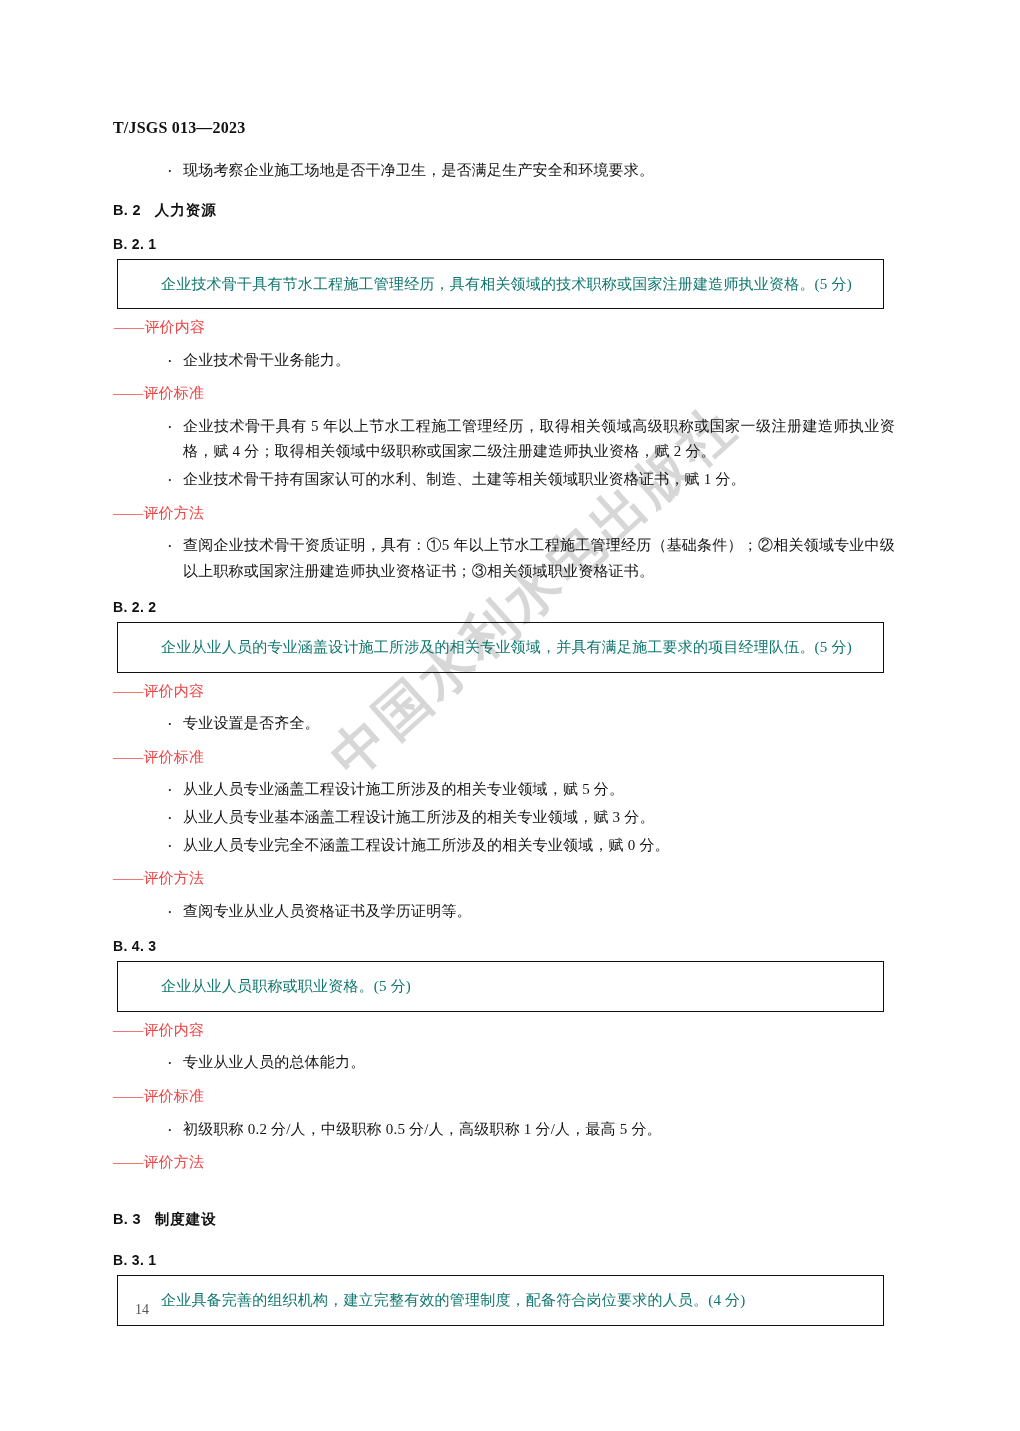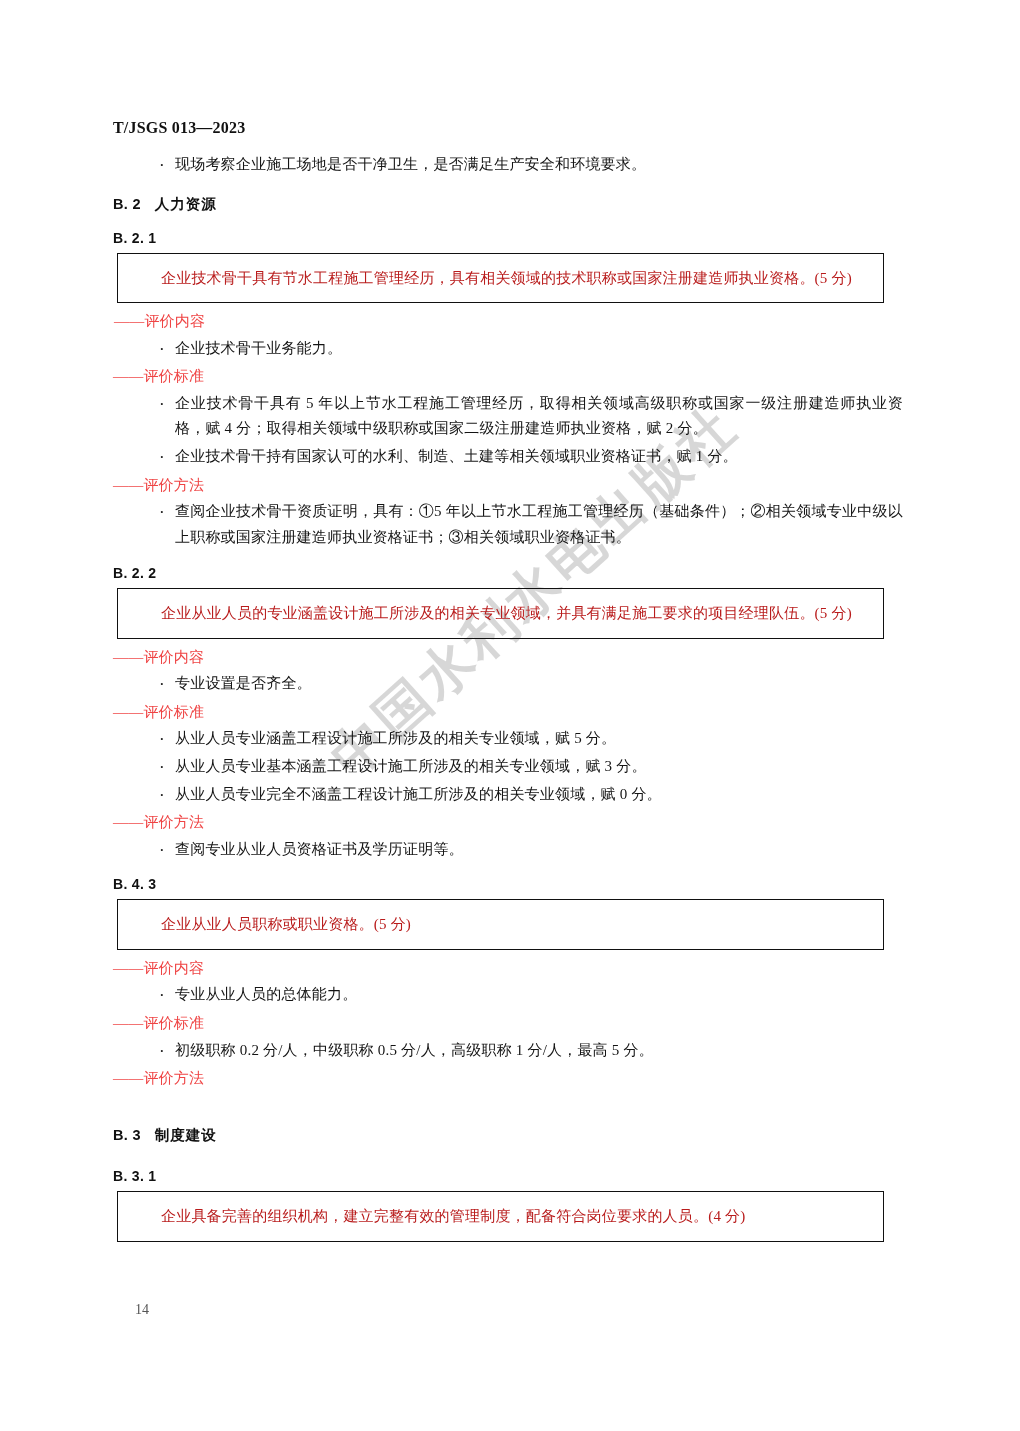--- a/index.html
+++ b/index.html
@@ -100,40 +100,40 @@
   
   .req-box {
     border: 1px solid #111;
     box-sizing: border-box;
     width: 767px;
     padding: 11px 14px 11px 13px;
     margin: 0 0 6px 4px;
     font-size: 15px;
     line-height: 1.78;
     letter-spacing: 0.2px;
-    color: #b91c1c;
+    color: #0f766e;
     background: transparent;
   }
   .req-box p { margin: 0; text-indent: 2em; }
   
   .dash-label {
     font-size: 15px;
     line-height: 1.62;
     margin: 3px 0 0 0;
     letter-spacing: 0.2px;
     color: #ef4444;
     white-space: nowrap;
   }
   .dash-label .dash {
     letter-spacing: -2px;
     margin-right: 1px;
   }
   ul.bullets {
     list-style: none;
-    margin: 0;
+    margin: 8px;
     padding: 0;
   }
   ul.bullets > li {
     position: relative;
     margin: 2px 0 0 0;
     padding-left: 62px;
     font-size: 15px;
     line-height: 1.72;
     letter-spacing: 0.2px;
     color: #141414;

